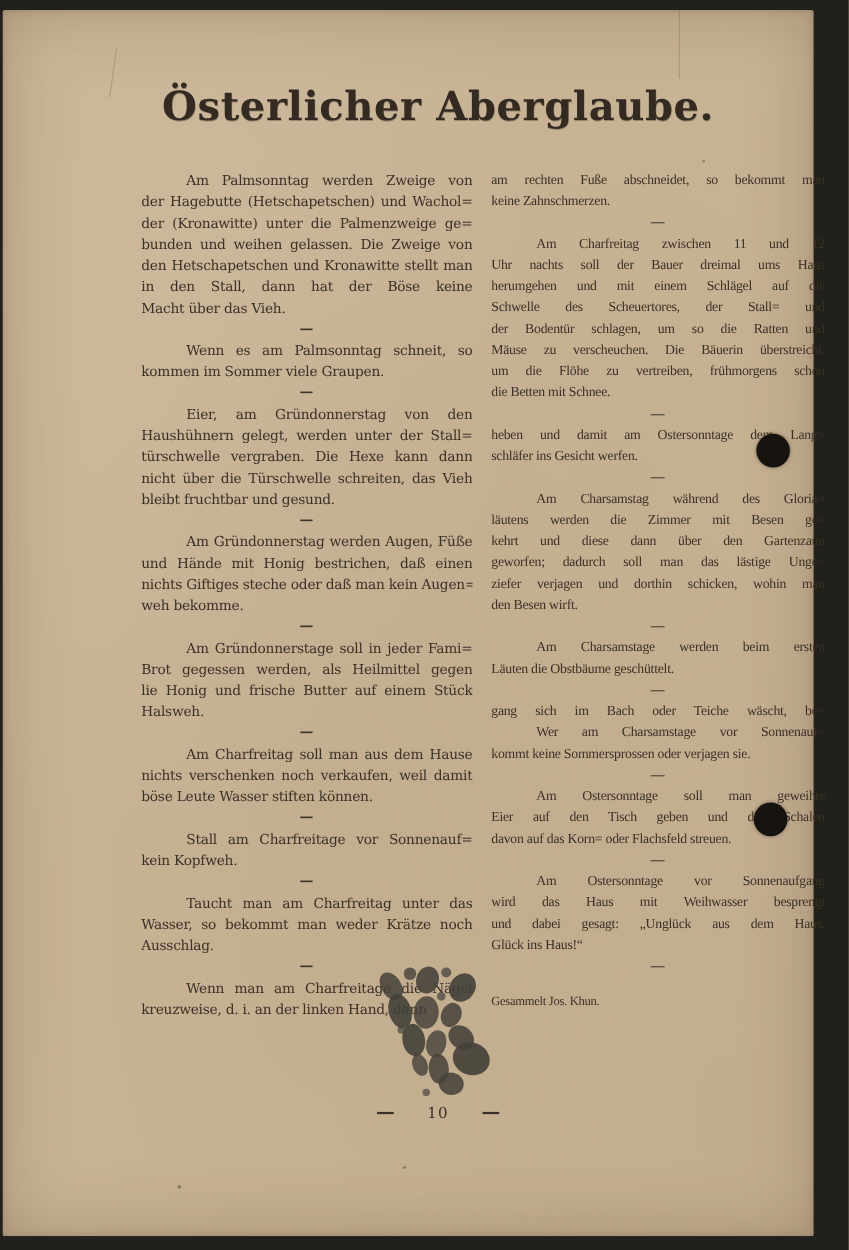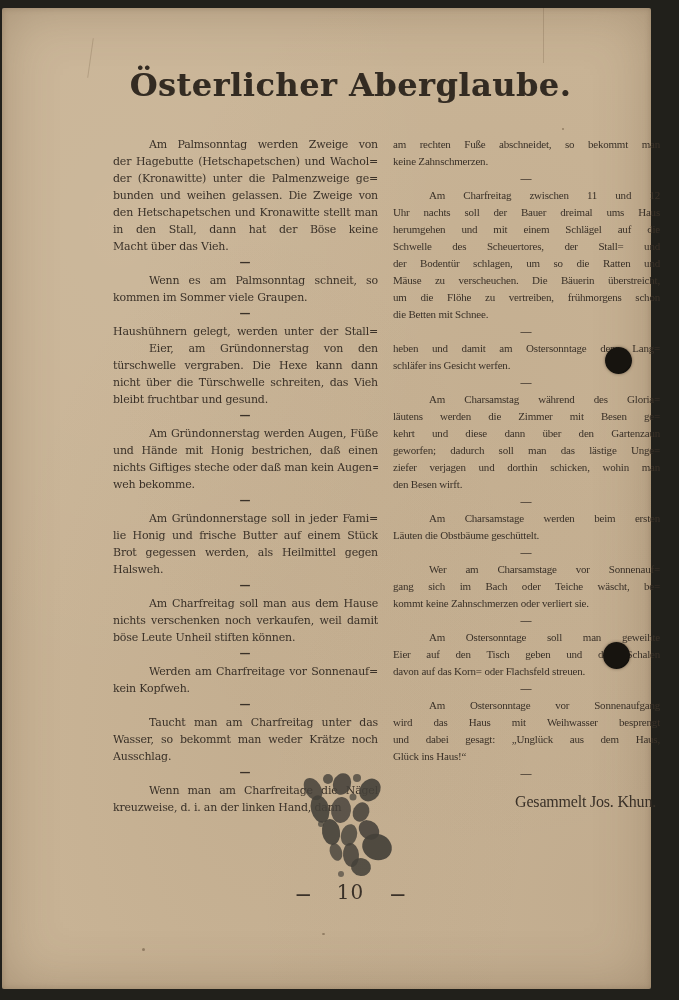--- a/index.html
+++ b/index.html
@@ -38,29 +38,29 @@
   .col-right{width:267px;font-family:Liberation Serif, serif;}
   .paragraph{margin:0;}
   .line{text-align:justify;text-align-last:justify;white-space:nowrap;overflow:hidden;}
   .line.last{text-align-last:left;}
   .line.first{text-indent:36px;}
   .separator{
     text-align:center;line-height:12px;height:12px;margin:2px 0 3px 0;
     color:#3a3128;font-weight:bold;letter-spacing:1px;
   }
   .credit{
-    text-align:right;margin-top:14px;padding-right:4px;
-    font-size:16px;color:#3a3128;
+    margin-top:14px;padding-right:4px;
+    font-size:10px;color:#3a3128;
   }
   .page-footer{
     position:absolute;left:75px;top:872px;width:547px;
     text-align:center;color:#3a3128;font-size:15px;
   }
   .page-footer .dash{margin:0 26px;font-weight:bold;}
-  .page-footer .num{font-size:20px;letter-spacing:1px;}
+  .page-footer .num{font-size:12px;letter-spacing:1px;}
   .punch-hole{
     position:absolute;width:27px;height:27px;border-radius:50%;
     background:radial-gradient(circle at 40% 38%, #17140f 65%, #000 100%);
     box-shadow:0 0 3px rgba(60,45,30,0.6);
   }
   .hole-1{left:605px;top:347px;}
   .hole-2{left:603px;top:642px;}
   .ink-stamp{position:absolute;left:291px;top:769px;width:106px;height:113px;}
 </style>
 </head>
@@ -81,49 +81,49 @@
           <div class="line">in den Stall, dann hat der Böse keine</div>
           <div class="line last">Macht über das Vieh.</div>
         </div>
         <div class="separator">—</div>
         <div class="paragraph">
           <div class="line first">Wenn es am Palmsonntag schneit, so</div>
           <div class="line last">kommen im Sommer viele Graupen.</div>
         </div>
         <div class="separator">—</div>
         <div class="paragraph">
+          <div class="line first">Eier, am Gründonnerstag von den</div>
           <div class="line">Haushühnern gelegt, werden unter der Stall=</div>
-          <div class="line first">Eier, am Gründonnerstag von den</div>
           <div class="line">türschwelle vergraben. Die Hexe kann dann</div>
           <div class="line">nicht über die Türschwelle schreiten, das Vieh</div>
           <div class="line last">bleibt fruchtbar und gesund.</div>
         </div>
         <div class="separator">—</div>
         <div class="paragraph">
           <div class="line first">Am Gründonnerstag werden Augen, Füße</div>
           <div class="line">und Hände mit Honig bestrichen, daß einen</div>
           <div class="line">nichts Giftiges steche oder daß man kein Augen=</div>
           <div class="line last">weh bekomme.</div>
         </div>
         <div class="separator">—</div>
         <div class="paragraph">
           <div class="line first">Am Gründonnerstage soll in jeder Fami=</div>
+          <div class="line">Brot gegessen werden, als Heilmittel gegen</div>
           <div class="line">lie Honig und frische Butter auf einem Stück</div>
-          <div class="line">Brot gegessen werden, als Heilmittel gegen</div>
           <div class="line last">Halsweh.</div>
         </div>
         <div class="separator">—</div>
         <div class="paragraph">
           <div class="line first">Am Charfreitag soll man aus dem Hause</div>
           <div class="line">nichts verschenken noch verkaufen, weil damit</div>
-          <div class="line last">böse Leute Unheil stiften können.</div>
-        </div>
-        <div class="separator">—</div>
-        <div class="paragraph">
-          <div class="line first">Werden am Charfreitage vor Sonnenauf=</div>
+          <div class="line last">böse Leute Wasser stiften können.</div>
+        </div>
+        <div class="separator">—</div>
+        <div class="paragraph">
+          <div class="line first">Stall am Charfreitage vor Sonnenauf=</div>
           <div class="line last">kein Kopfweh.</div>
         </div>
         <div class="separator">—</div>
         <div class="paragraph">
           <div class="line first">Taucht man am Charfreitag unter das</div>
           <div class="line">Wasser, so bekommt man weder Krätze noch</div>
           <div class="line last">Ausschlag.</div>
         </div>
         <div class="separator">—</div>
         <div class="paragraph">
@@ -161,23 +161,23 @@
           <div class="line">ziefer verjagen und dorthin schicken, wohin man</div>
           <div class="line last">den Besen wirft.</div>
         </div>
         <div class="separator">—</div>
         <div class="paragraph">
           <div class="line first">Am Charsamstage werden beim ersten</div>
           <div class="line last">Läuten die Obstbäume geschüttelt.</div>
         </div>
         <div class="separator">—</div>
         <div class="paragraph">
+          <div class="line">gang sich im Bach oder Teiche wäscht, be=</div>
           <div class="line first">Wer am Charsamstage vor Sonnenauf=</div>
-          <div class="line">gang sich im Bach oder Teiche wäscht, be=</div>
-          <div class="line last">kommt keine Zahnschmerzen oder verliert sie.</div>
+          <div class="line last">kommt keine Sommersprossen oder verjagen sie.</div>
         </div>
         <div class="separator">—</div>
         <div class="paragraph">
           <div class="line first">Am Ostersonntage soll man geweihte</div>
           <div class="line">Eier auf den Tisch geben und die Schalen</div>
           <div class="line last">davon auf das Korn= oder Flachsfeld streuen.</div>
         </div>
         <div class="separator">—</div>
         <div class="paragraph">
           <div class="line first">Am Ostersonntage vor Sonnenaufgang</div>

